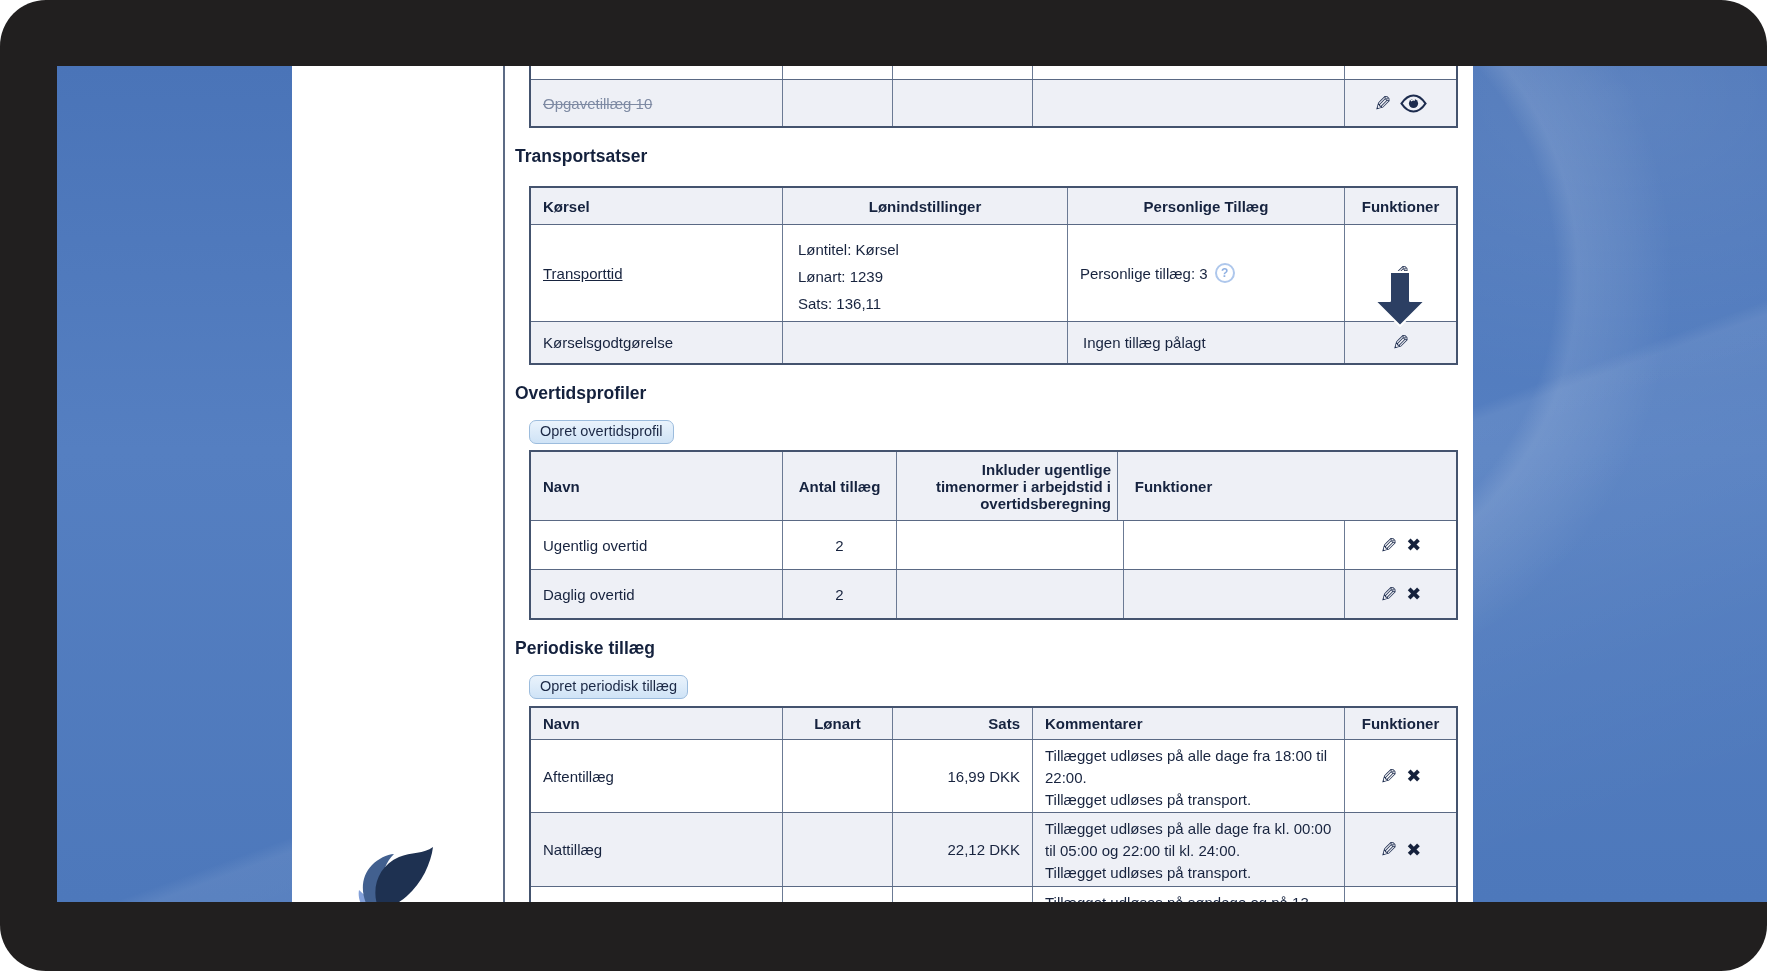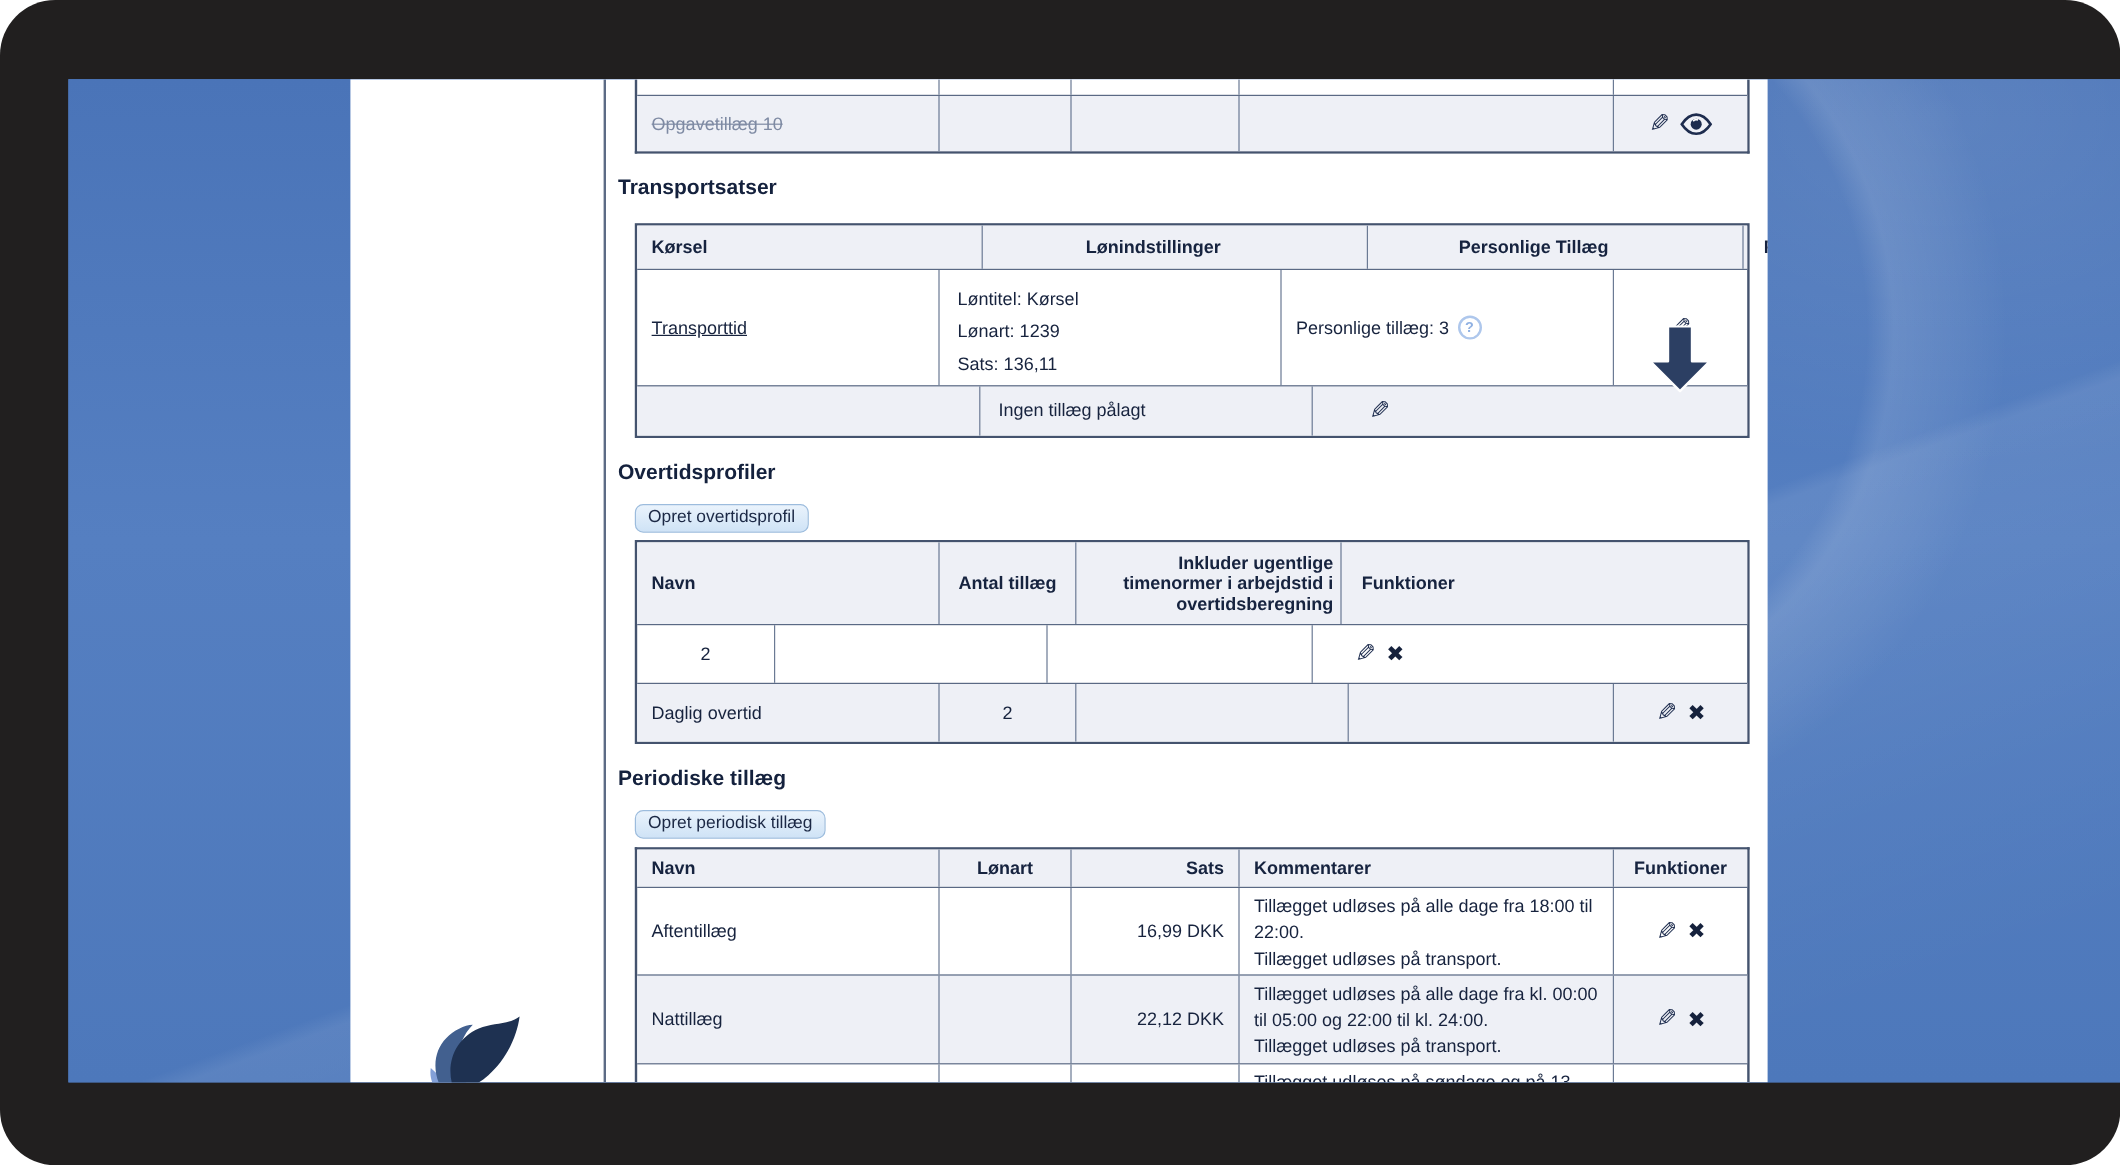--- a/index.html
+++ b/index.html
@@ -90,21 +90,21 @@
                 <path d="M11 7 a3 2 0 0 1 4 -1" stroke="#ffffff" stroke-width="1.4" fill="none"></path>
               </svg>
             </span>
           </div>
         </div>
       </div>
 
       <div class="heading" style="top:80px;">Transportsatser</div>
 
       <div class="tbl" style="top:120px;">
-        <div class="row hdr" style="height:36px;border-top:none;gap:36px;">
+        <div class="row hdr" style="height:36px;border-top:none;">
           <div class="cell" style="flex:0 0 251px;">Kørsel</div>
           <div class="cell ctr" style="flex:0 0 285px;">Lønindstillinger</div>
           <div class="cell ctr" style="flex:0 0 277px;">Personlige Tillæg</div>
           <div class="cell ctr" style="flex:0 0 112px;">Funktioner</div>
         </div>
         <div class="row" style="height:97px;">
           <div class="cell" style="flex:0 0 251px;text-decoration:underline;">
             <span>Transporttid</span>
           </div>
           <div class="cell multiline" style="flex:0 0 285px;padding-left:15px;">
@@ -116,20 +116,23 @@
             <span>Personlige tillæg: 3</span>
             <span class="helpdot">?</span>
           </div>
           <div class="cell nopad" style="flex:0 0 112px;">
             <span class="fn">
               <span class="pencil">✎</span>
             </span>
           </div>
         </div>
         <div class="row alt" style="height:42px;">
+          <div class="cell" style="flex:0 0 251px;">
+            <span>Kørselsgodtgørelse</span>
+          </div>
           <div class="cell" style="flex:0 0 285px;"></div>
           <div class="cell italic" style="flex:0 0 277px;padding-left:15px;">
             <span>Ingen tillæg pålagt</span>
           </div>
           <div class="cell nopad" style="flex:0 0 112px;">
             <span class="fn">
               <span class="pencil">✎</span>
             </span>
           </div>
         </div>
@@ -143,20 +146,23 @@
       <button class="btn" style="top:354px;">Opret overtidsprofil</button>
 
       <div class="tbl" style="top:384px;">
         <div class="row hdr" style="height:68px;border-top:none;">
           <div class="cell" style="flex:0 0 251px;">Navn</div>
           <div class="cell ctr" style="flex:0 0 114px;">Antal tillæg</div>
           <div class="cell ctr" style="flex:0 0 221px;line-height:17px;">Inkluder ugentlige timenormer i arbejdstid i overtidsberegning</div>
           <div class="cell ctr" style="flex:0 0 112px;">Funktioner</div>
         </div>
         <div class="row" style="height:49px;">
+          <div class="cell" style="flex:0 0 251px;">
+            <span>Ugentlig overtid</span>
+          </div>
           <div class="cell ctr" style="flex:0 0 114px;">
             <span>2</span>
           </div>
           <div class="cell" style="flex:0 0 227px;"></div>
           <div class="cell" style="flex:0 0 221px;"></div>
           <div class="cell nopad" style="flex:0 0 112px;">
             <span class="fn">
               <span class="pencil">✎</span>
               <span class="xdel">✖</span>
             </span>

